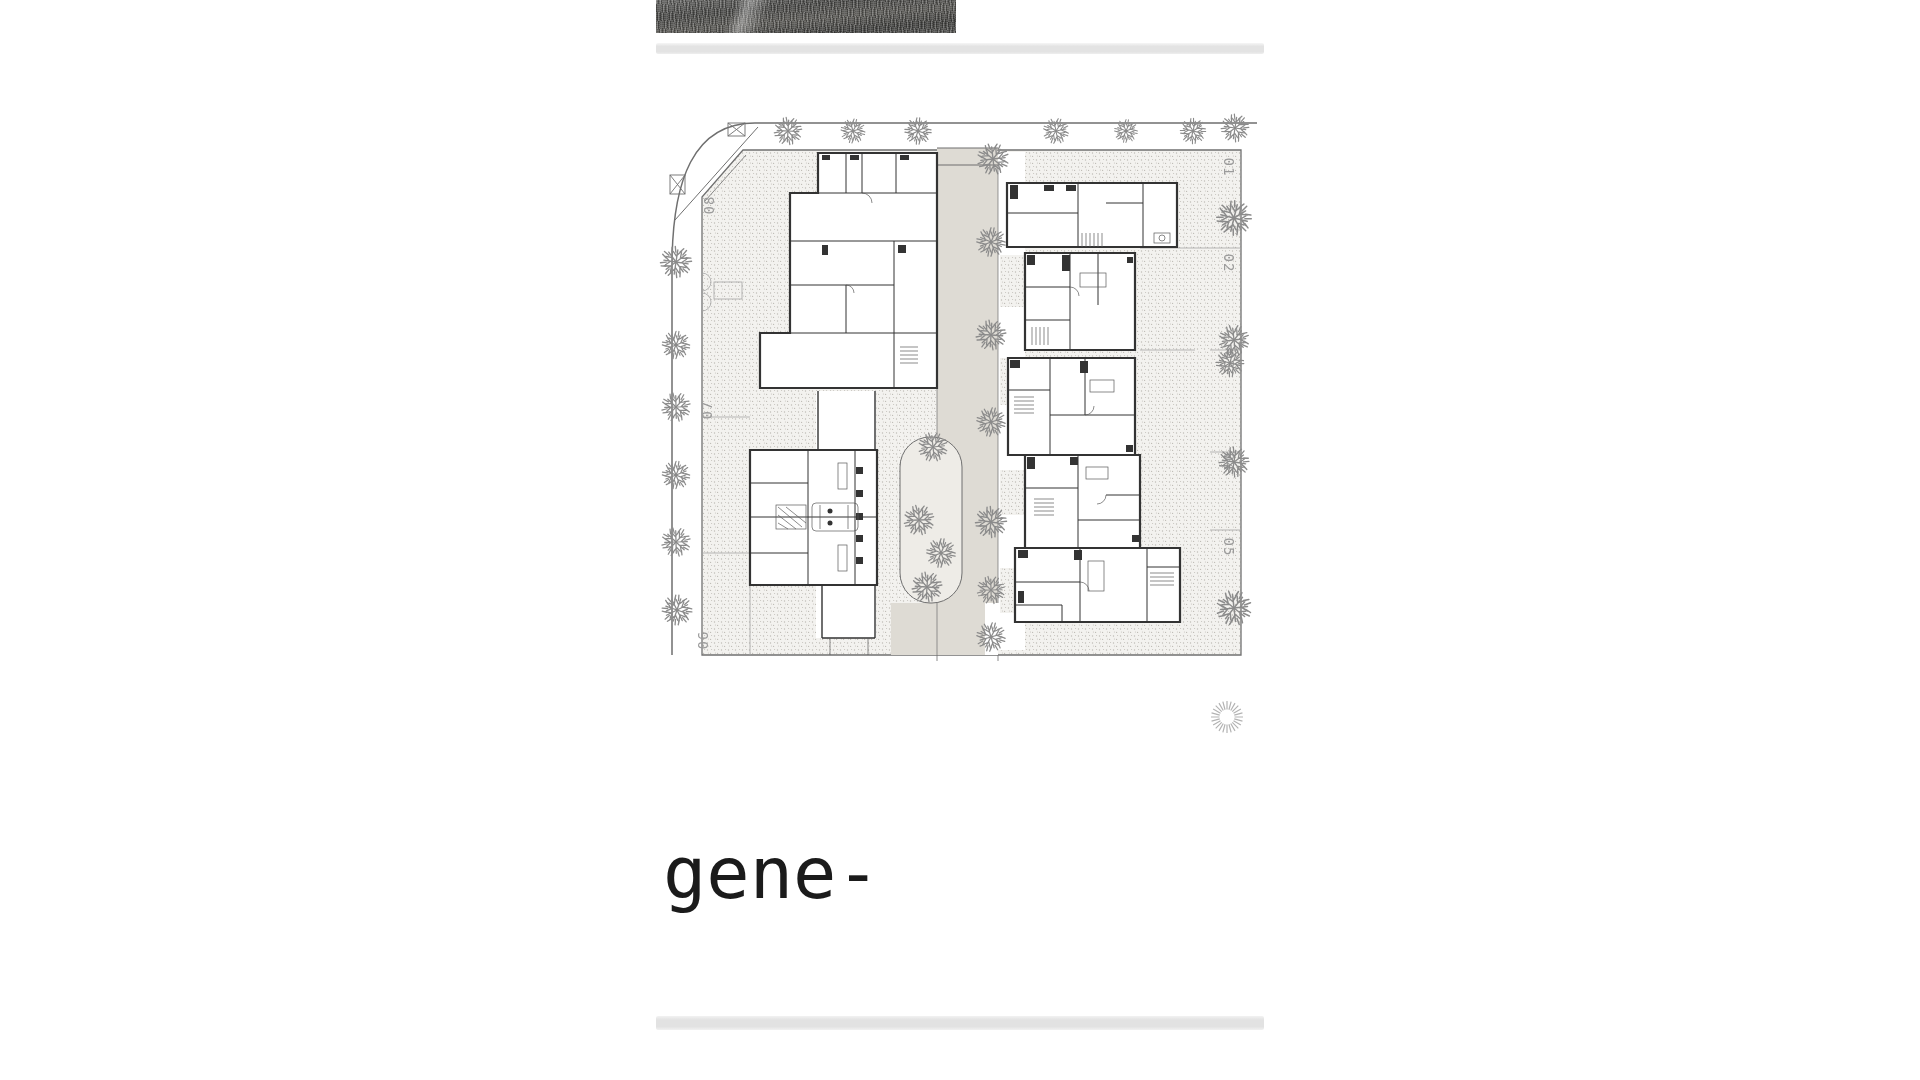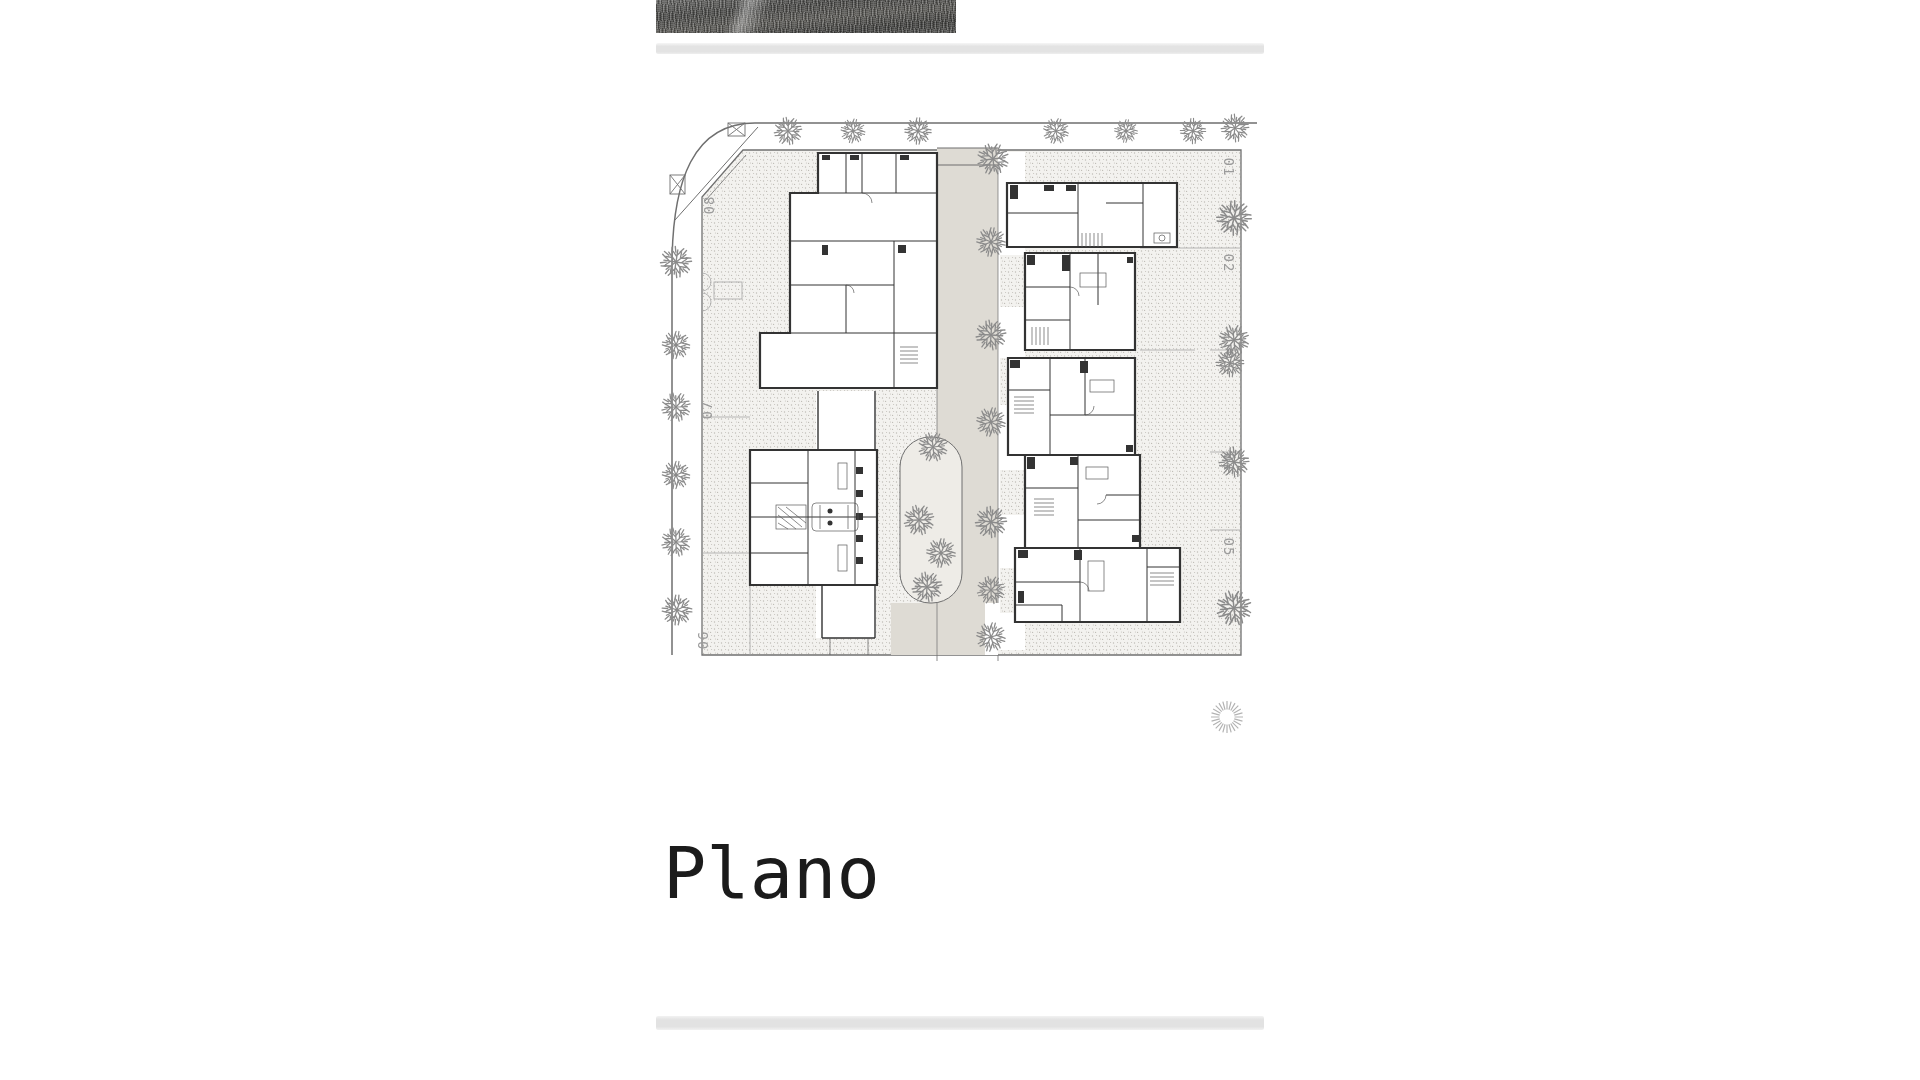--- a/index.html
+++ b/index.html
@@ -244,21 +244,20 @@
       <use href="#tree8" transform="translate(26 447) scale(1.25) rotate(95)"></use>
       <use href="#tree8" transform="translate(27 515) scale(1.3) rotate(160)"></use>
       <use href="#tree8" transform="translate(283 352) scale(1.25)"></use>
       <use href="#tree8" transform="translate(269 425) scale(1.3) rotate(50)"></use>
       <use href="#tree8" transform="translate(291 458) scale(1.25) rotate(120)"></use>
       <use href="#tree8" transform="translate(277 492) scale(1.3) rotate(190)"></use>
     </g>
   </svg>
 
   <div class="title-block">
-    <div>Plano</div>
     <div>gene-</div>
     
   </div>
 
   <svg class="sun" viewBox="-20 -20 40 40" xmlns="http://www.w3.org/2000/svg">
     <path d="M0 -7.5 V-16 M0 7.5 V16"></path>
     <path d="M0 -7.5 V-16 M0 7.5 V16" transform="rotate(15)"></path>
     <path d="M0 -7.5 V-16 M0 7.5 V16" transform="rotate(30)"></path>
     <path d="M0 -7.5 V-16 M0 7.5 V16" transform="rotate(45)"></path>
     <path d="M0 -7.5 V-16 M0 7.5 V16" transform="rotate(60)"></path>

